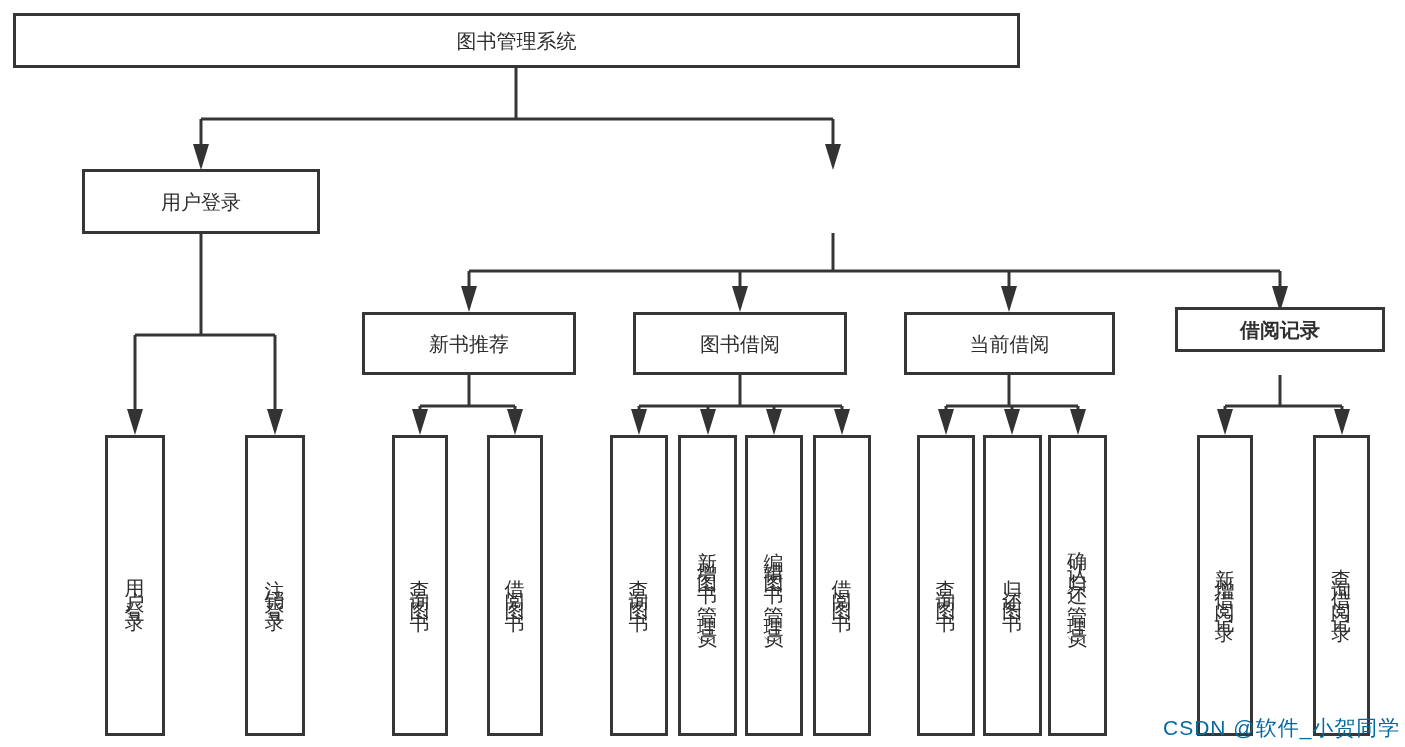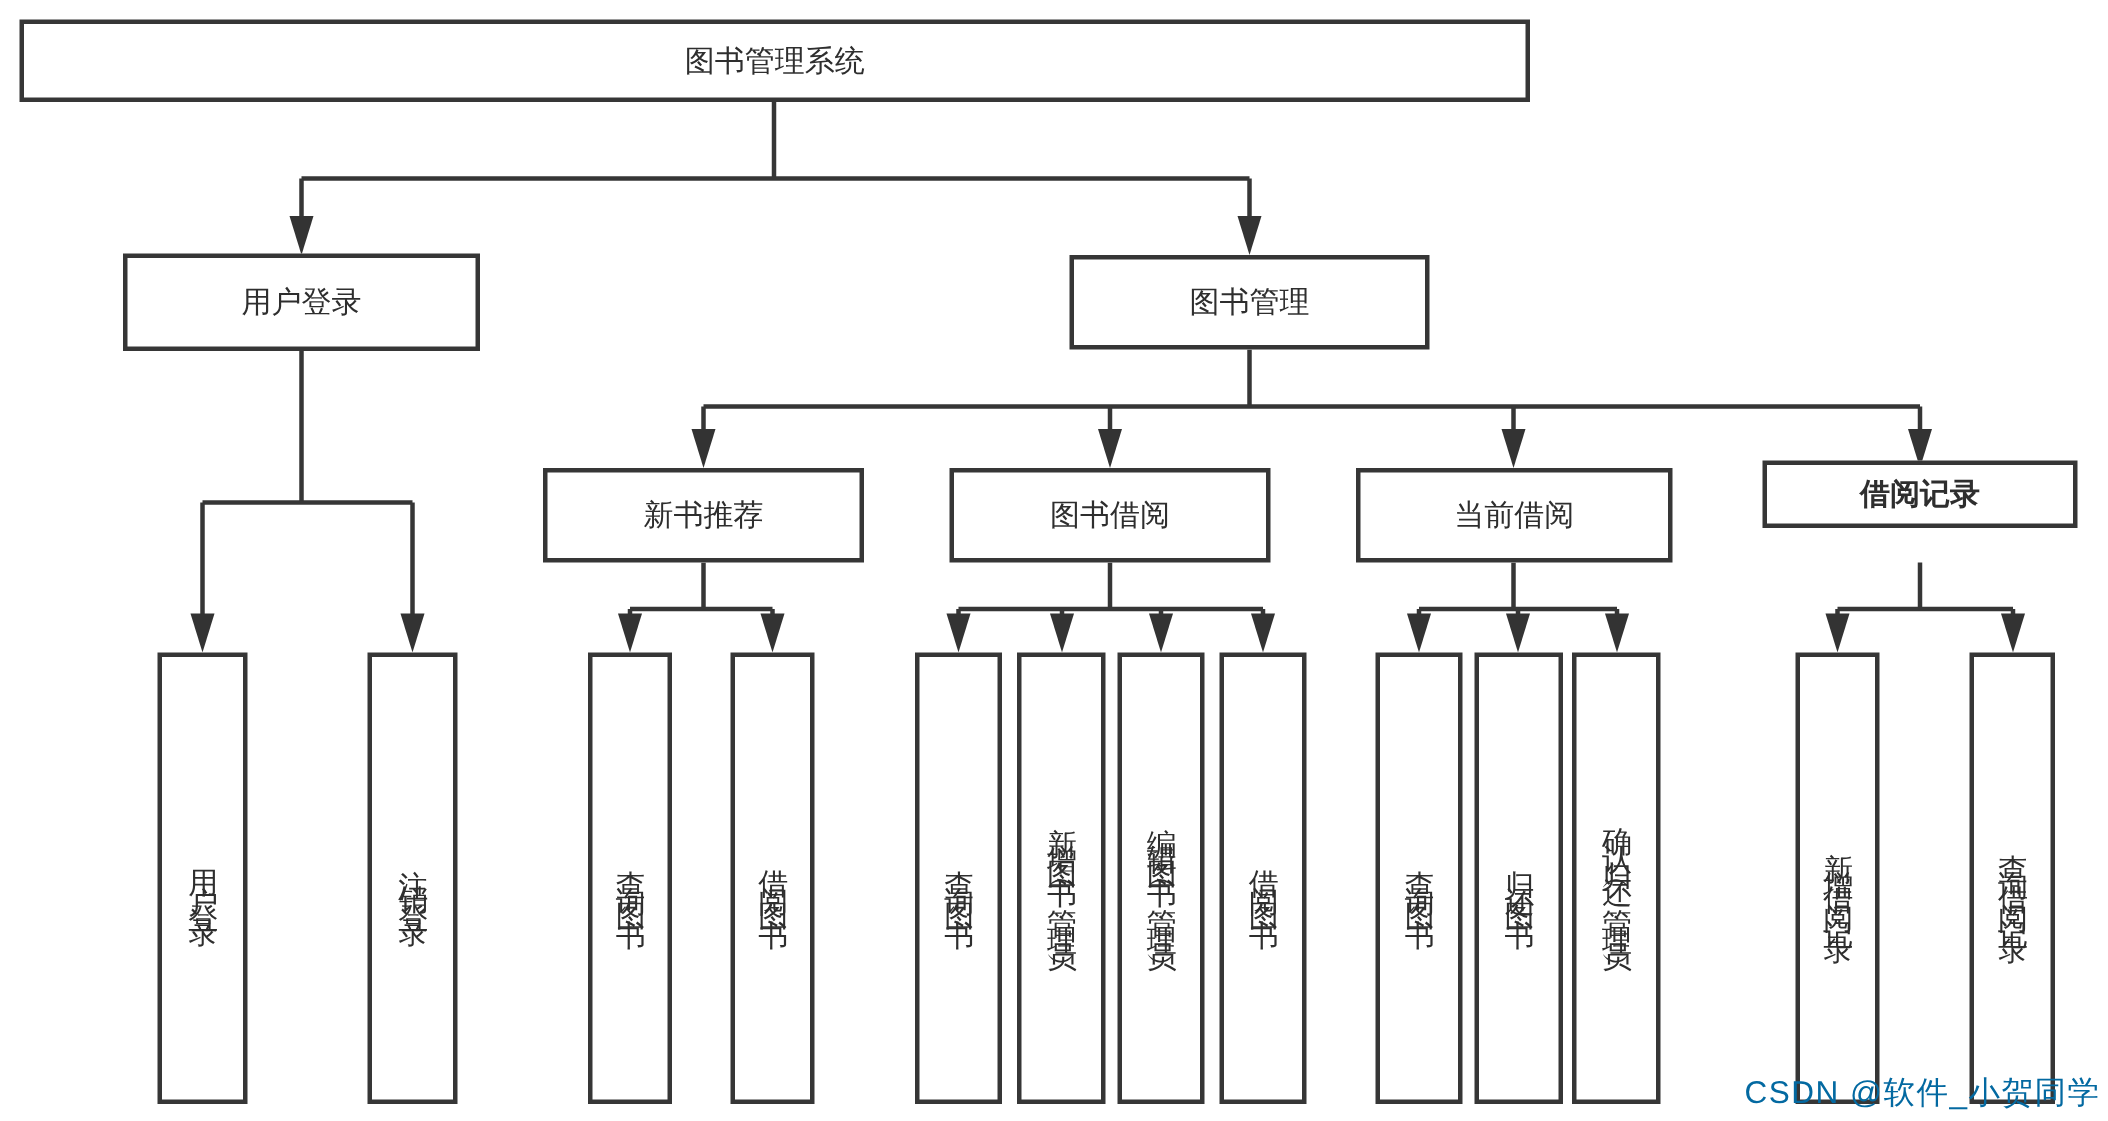--- a/index.html
+++ b/index.html
@@ -119,21 +119,20 @@
       <line x1="1225" y1="406" x2="1225" y2="411"></line>
       <polygon points="1225,435 1217,409 1233,409"></polygon>
       <line x1="1342" y1="406" x2="1342" y2="411"></line>
       <polygon points="1342,435 1334,409 1350,409"></polygon>
     </g>
   </svg>
 
   <div class="box root" style="left:13px;top:13px;width:1007px;height:55px;">图书管理系统</div>
 
   <div class="box" style="left:82px;top:169px;width:238px;height:65px;">用户登录</div>
-  <div class="box" style="left:713px;top:170px;width:240px;height:63px;">图书管理</div>
 
   <div class="box" style="left:362px;top:312px;width:214px;height:63px;">新书推荐</div>
   <div class="box" style="left:904px;top:312px;width:211px;height:63px;">当前借阅</div>
   <div class="box" style="left:633px;top:312px;width:214px;height:63px;">图书借阅</div>
   <div class="box" style="left:1175px;top:307px;width:210px;height:45px;font-weight:bold;">借阅记录</div>
 
   <div class="box leaf" style="left:105px;top:435px;width:60px;height:301px;">用户登录</div>
   <div class="box leaf" style="left:245px;top:435px;width:60px;height:301px;">注销登录</div>
 
   <div class="box leaf" style="left:392px;top:435px;width:56px;height:301px;">查询图书</div>

